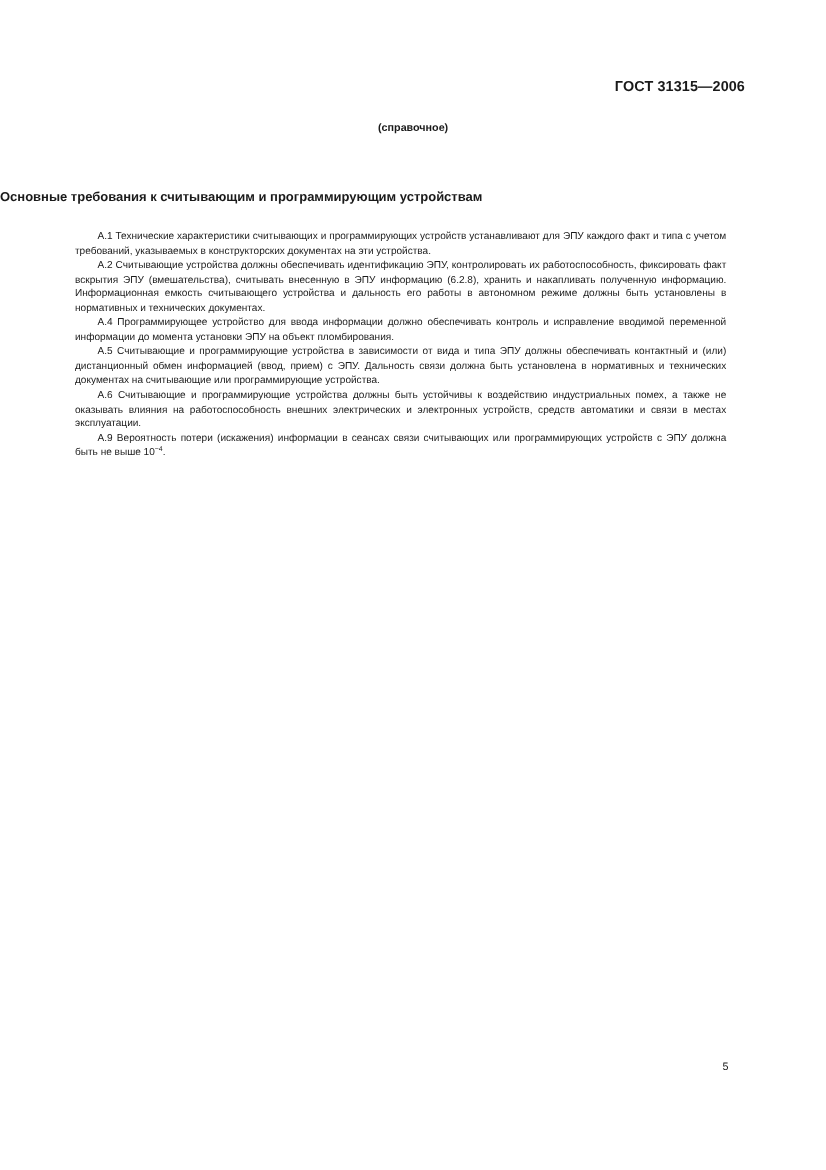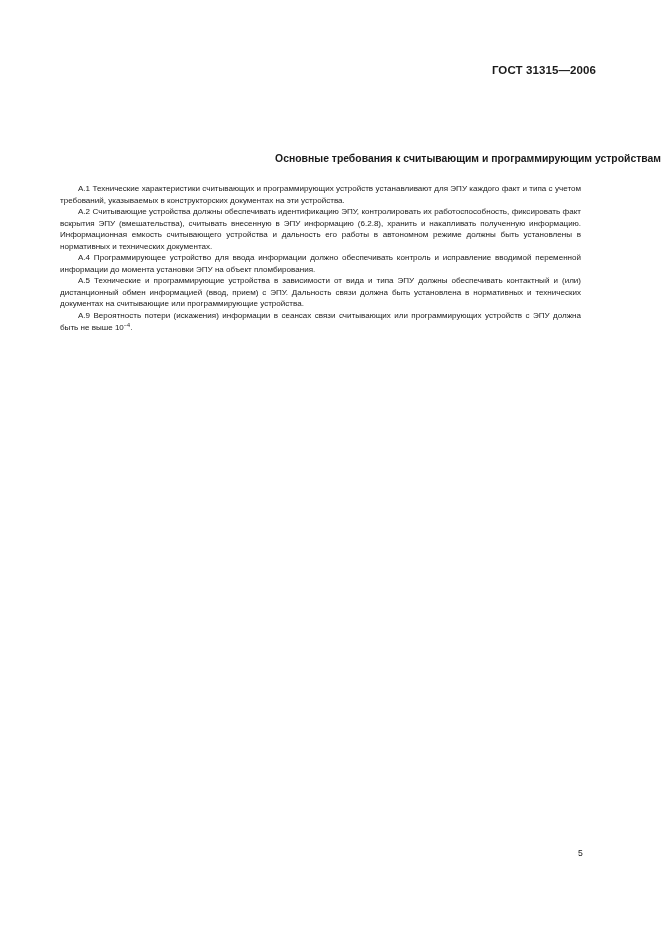--- a/index.html
+++ b/index.html
@@ -4,39 +4,41 @@
 <style>
   html, body { margin: 0; padding: 0; background: #ffffff; }
   body { width: 661px; height: 936px; position: relative; overflow: hidden;
          font-family: "Liberation Sans", sans-serif; color: #1a1a1a; }
   .std-code { position: absolute; top: 64px; right: 65px; font-weight: bold;
               font-size: 11.5px; letter-spacing: 0.1px; }
   .annex { position: absolute; top: 96px; left: 0; width: 661px; text-align: center;
            font-size: 8.6px; line-height: 13px; }
   .annex .t1 { font-weight: bold; }
   .annex .t2 { font-weight: bold; }
-  .title { position: absolute; top: 153px; left: 0; width: 661px; text-align: right;
+  .title { position: absolute; top: 153px; left: 0; width: 661px; text-align: left;
            font-weight: bold; font-size: 10.4px; }
   .body { position: absolute; top: 183px; left: 60px; width: 521px;
           font-size: 8.05px; line-height: 11.55px; text-align: justify; }
   .body p { margin: 0; text-indent: 18px; }
   .body sup { font-size: 5.5px; line-height: 0; vertical-align: 3.5px; }
   .page-num { position: absolute; top: 848px; left: 578px; font-size: 8.6px; }
 </style>
 </head>
 <body>
 
 <div class="std-code">ГОСТ 31315—2006</div>
 
 <div class="annex">
+  <div class="t2">(справочное)</div>
 </div>
 
 <div class="title">Основные требования к считывающим и программирующим устройствам</div>
 
 <div class="body">
   <p>А.1  Технические характеристики считывающих и программирующих устройств устанавливают для ЭПУ каждого факт и типа с учетом требований, указываемых в конструкторских документах на эти устройства.</p>
   <p>А.2  Считывающие устройства должны обеспечивать идентификацию ЭПУ, контролировать их работоспособность, фиксировать факт вскрытия ЭПУ (вмешательства), считывать внесенную в ЭПУ информацию (6.2.8), хранить и накапливать полученную информацию. Информационная емкость считывающего устройства и дальность его работы в автономном режиме должны быть установлены в нормативных и технических документах.</p>
   <p>А.4  Программирующее устройство для ввода информации должно обеспечивать контроль и исправление вводимой переменной информации до момента установки ЭПУ на объект пломбирования.</p>
-  <p>А.5  Технические и программирующие устройства в зависимости от вида и типа ЭПУ должны обеспечивать контактный и (или) дистанционный обмен информацией (ввод, прием) с ЭПУ. Дальность связи должна быть установлена в нормативных и технических документах на считывающие или программирующие устройства.</p>
+  <p>А.5  Считывающие и программирующие устройства в зависимости от вида и типа ЭПУ должны обеспечивать контактный и (или) дистанционный обмен информацией (ввод, прием) с ЭПУ. Дальность связи должна быть установлена в нормативных и технических документах на считывающие или программирующие устройства.</p>
+  <p>А.6  Считывающие и программирующие устройства должны быть устойчивы к воздействию индустриальных помех, а также не оказывать влияния на работоспособность внешних электрических и электронных устройств, средств автоматики и связи в местах эксплуатации.</p>
   <p><span>А.9  Вероятность потери (искажения) информации в сеансах связи считывающих или программирующих устройств с ЭПУ должна быть не выше 10</span><sup>−4</sup><span>.</span></p>
 </div>
 
 <div class="page-num">5</div>
 
 </body></html>

